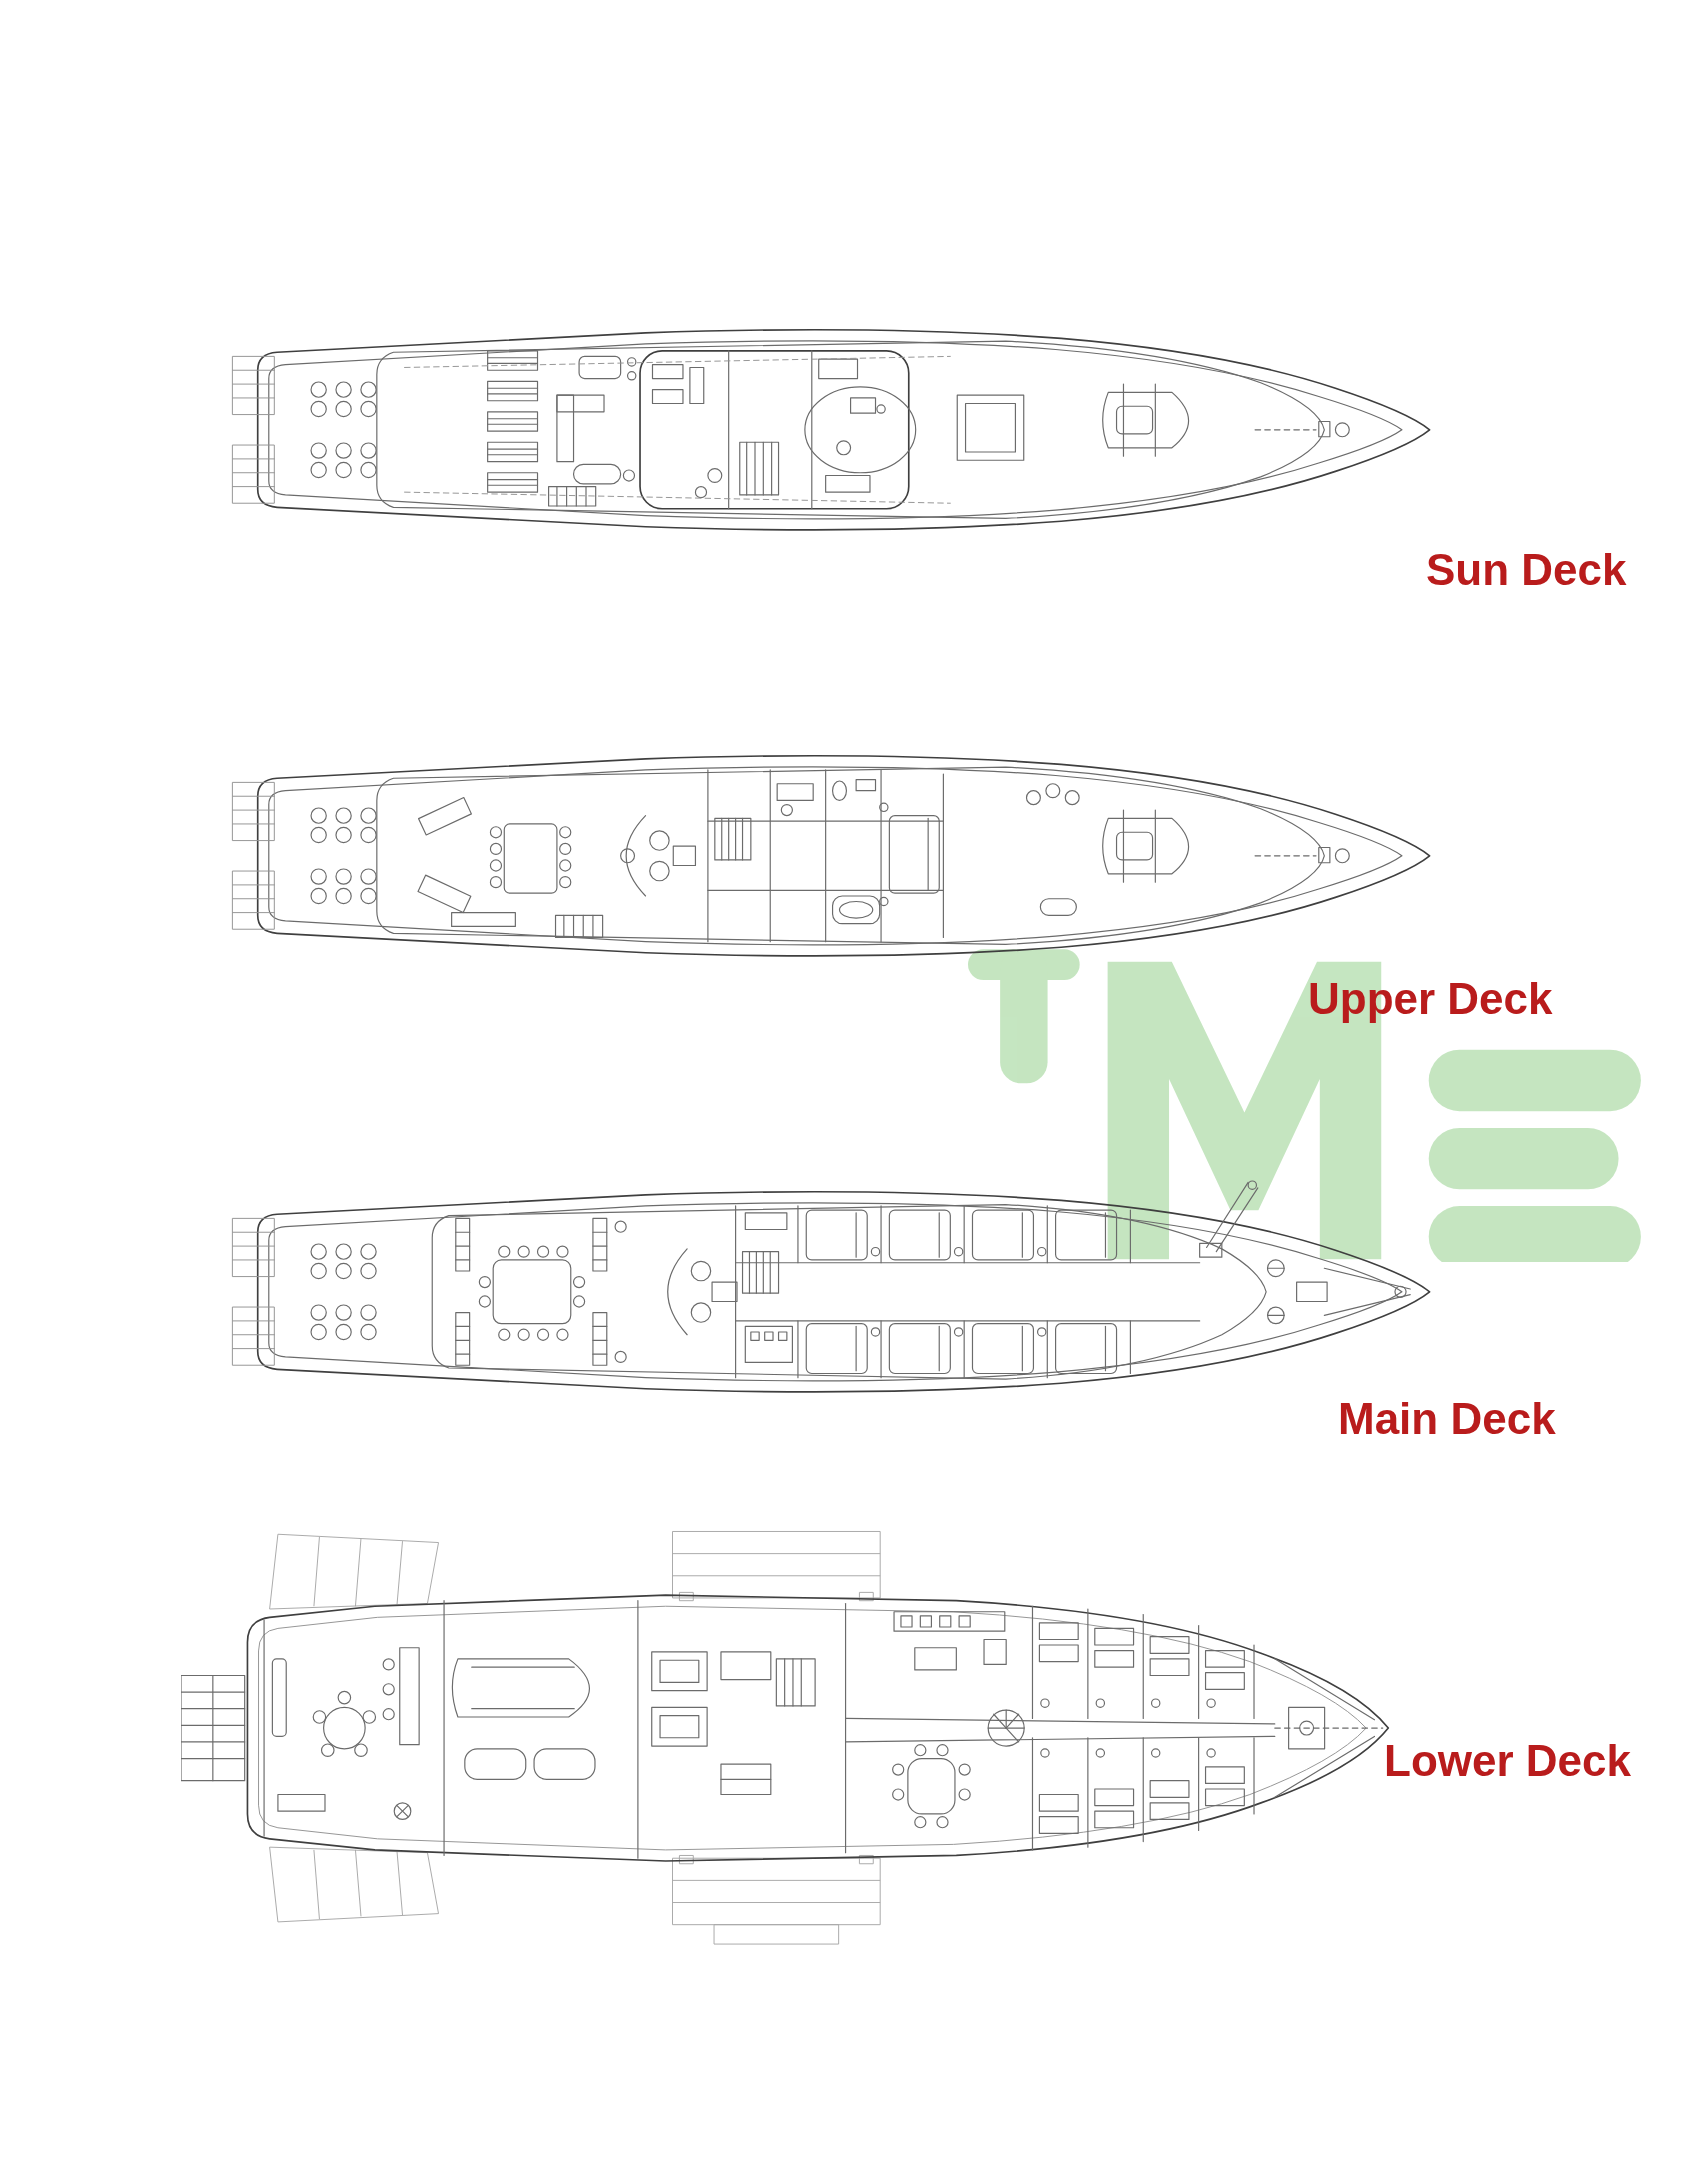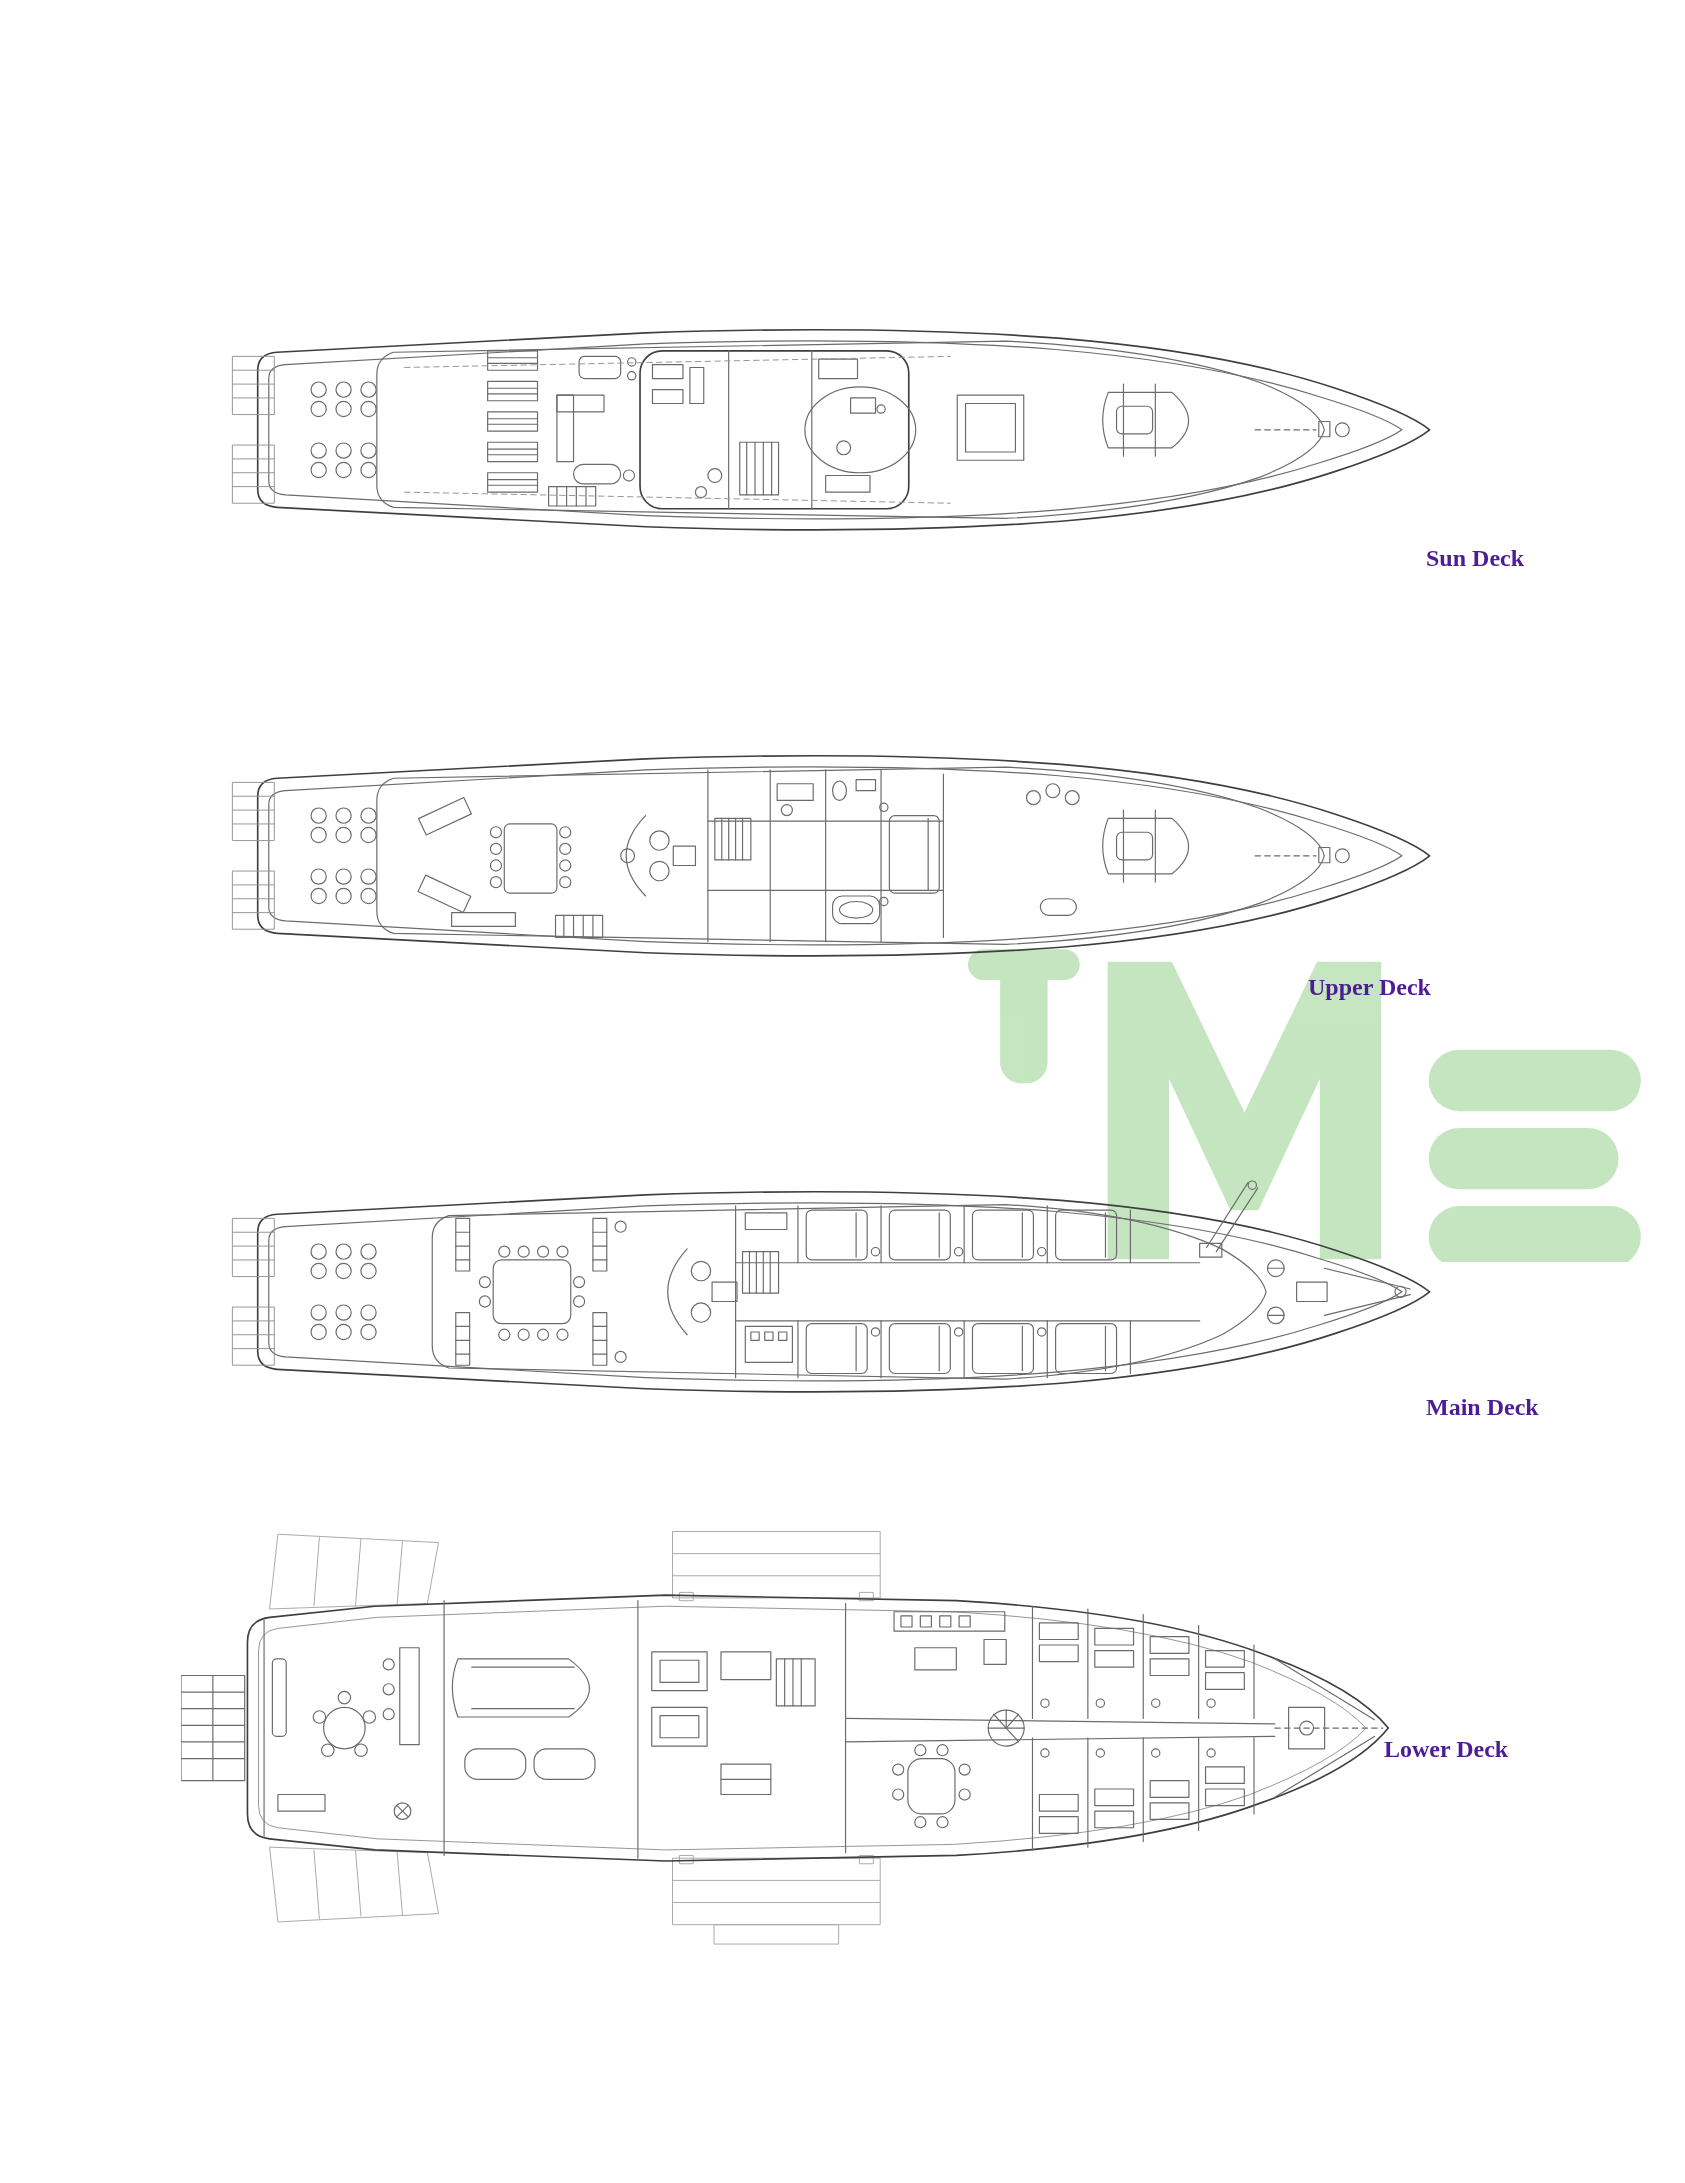--- a/index.html
+++ b/index.html
@@ -1,21 +1,21 @@
 <!DOCTYPE html>
 <html style="font-size:10.8px"><head>
 <meta charset="utf-8">
 <style>
   html,body{margin:0;padding:0;background:#ffffff;}
   .page{position:relative;width:1686px;height:2183px;background:#ffffff;overflow:hidden;
         font-family:"Liberation Sans", sans-serif;}
   .watermark{position:absolute;z-index:0;}
   .deck-svg{position:absolute;z-index:1;}
-  .deck-label{position:absolute;z-index:2;font-weight:bold;font-size:24px;color:#4c1d95;
-              font-family:Liberation Serif, serif;white-space:nowrap;}
+  .deck-label{position:absolute;z-index:2;font-weight:bold;font-size:44px;color:#b91c1c;
+              font-family:Liberation Sans, sans-serif;white-space:nowrap;}
   
   .ln{fill:none;stroke:#3f3f3f;stroke-width:1.2;stroke-linejoin:round;stroke-linecap:round;}
   .ln2{fill:none;stroke:#6b6b6b;stroke-width:.85;stroke-linejoin:round;stroke-linecap:round;}
   .ln3{fill:none;stroke:#949494;stroke-width:.7;stroke-linejoin:round;stroke-linecap:round;}
   .lnf{fill:none;stroke:#a8a8a8;stroke-width:.7;stroke-linejoin:round;}
   .dash{stroke-dasharray:4 3;}
 </style>
 </head>
 <body>
 
@@ -386,21 +386,21 @@
       <circle cx="755" cy="70" r="6"></circle>
         <line x1="749" y1="70" x2="761" y2="70"></line>
       <circle cx="755" cy="104" r="6"></circle>
         <line x1="749" y1="104" x2="761" y2="104"></line>
       <rect x="770" y="80" width="22" height="14"></rect>
       <line x1="790" y1="70" x2="852" y2="85"></line>
       <line x1="790" y1="104" x2="852" y2="89"></line>
       <circle cx="845" cy="87" r="4"></circle>
     </g>
   </svg>
-  <div class="deck-label" style="left:1426px;top:1394px">Main Deck</div>
+  <div class="deck-label" style="left:1338px;top:1394px">Main Deck</div>
 
   <svg class="deck-svg" style="left:181px;top:1520px;width:1253px;height:430px" viewBox="0 0 905 310">
     <g class="lnf">
       <polygon points="70,10 186,16 178,60 64,64"></polygon>
       <line x1="100" y1="12" x2="96" y2="62"></line>
         <line x1="130" y1="13" x2="126" y2="62"></line>
         <line x1="160" y1="15" x2="156" y2="61"></line>
       <polygon points="64,236 178,240 186,284 70,290"></polygon>
       <line x1="96" y1="238" x2="100" y2="288"></line>
         <line x1="126" y1="238" x2="130" y2="286"></line>

